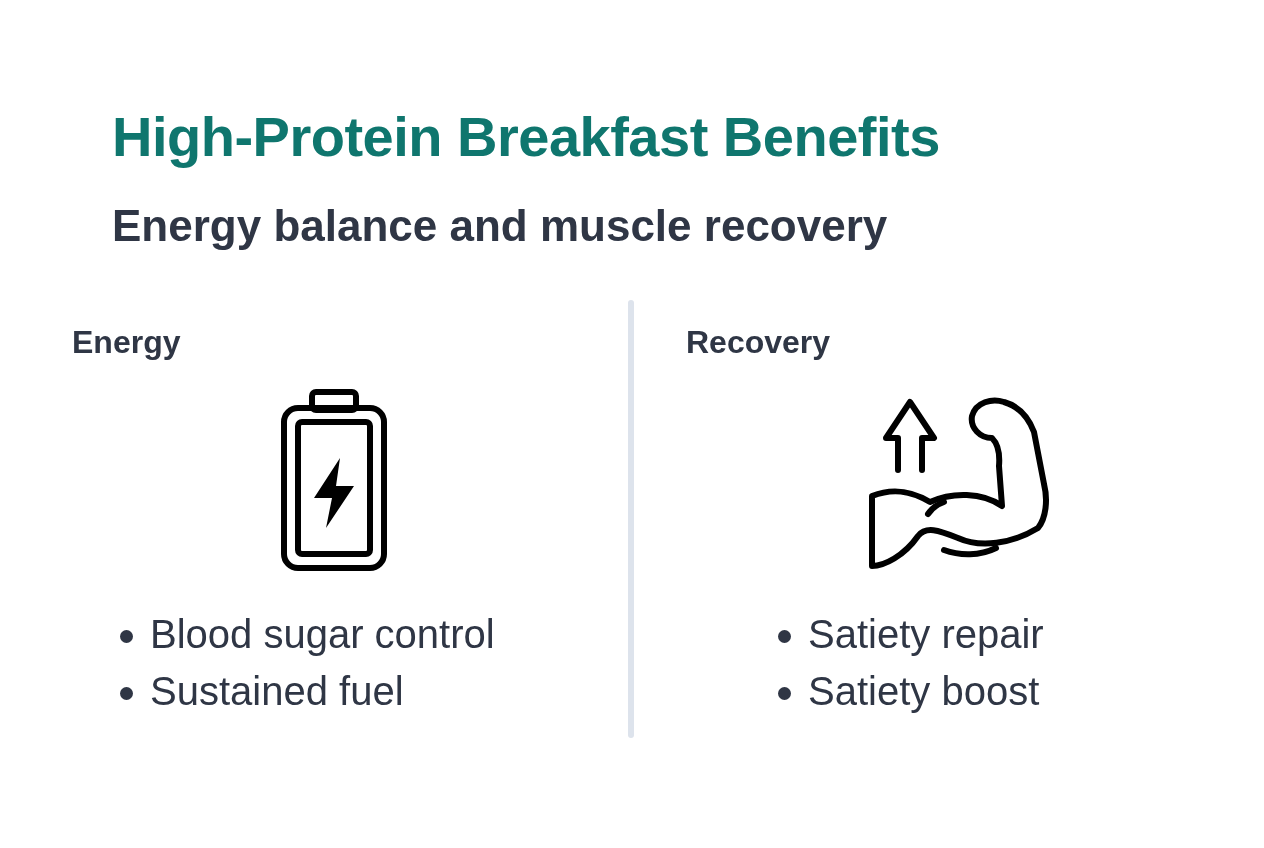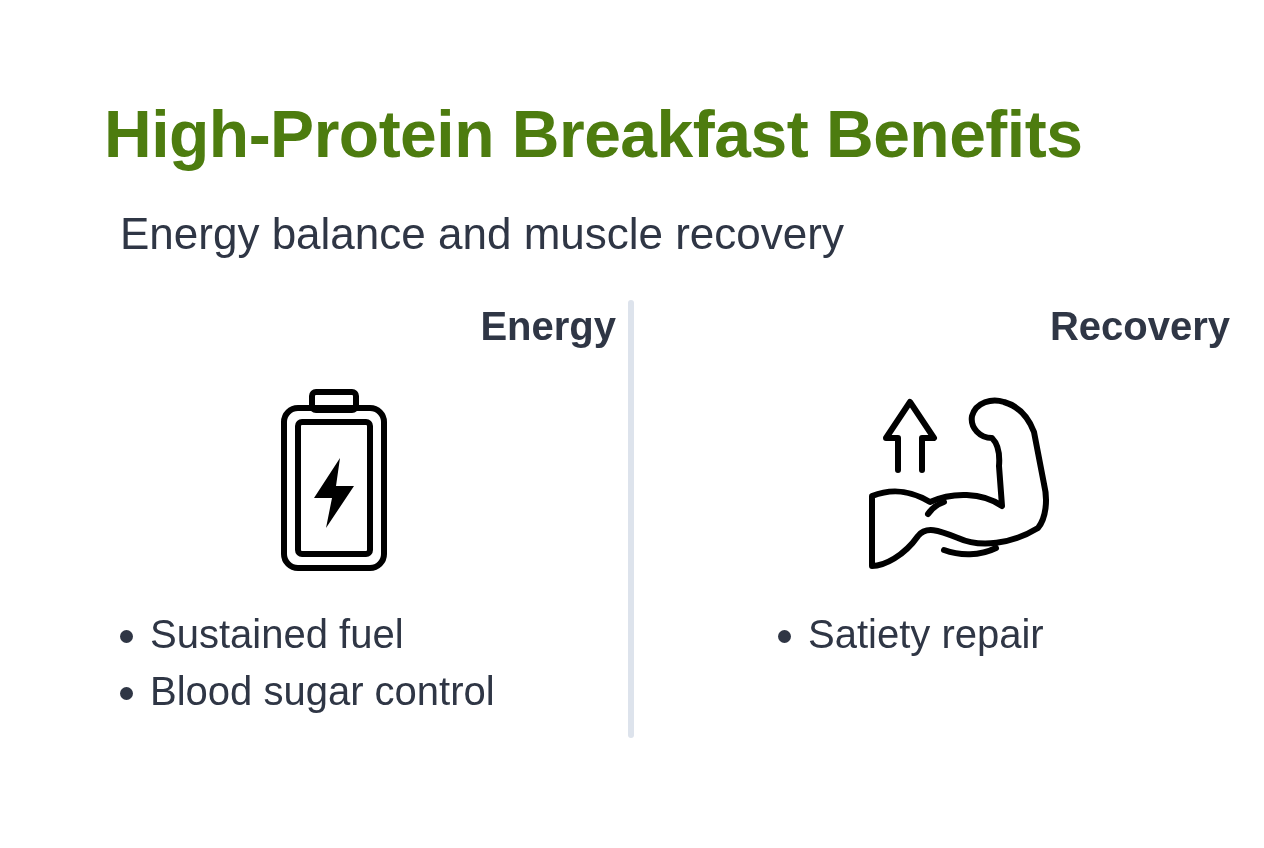--- a/index.html
+++ b/index.html
@@ -11,35 +11,35 @@
       width: 1264px;
       height: 848px;
       position: relative;
       overflow: hidden;
       font-family: "Liberation Sans", "DejaVu Sans", sans-serif;
     }
     .title {
       position: absolute;
       left: 104px;
       top: 98px;
-      margin: 0;
-      font-size: 66px;
+      margin: 8px;
+      font-size: 56px;
       font-weight: 700;
-      color: #4d7c0f;
+      color: #0f766e;
       letter-spacing: -0.5px;
       line-height: 1.1;
       white-space: nowrap;
     }
     .subtitle {
       position: absolute;
       left: 104px;
       top: 194px;
-      margin: 16px;
+      margin: 8px;
       font-size: 44px;
-      font-weight: 400;
+      font-weight: 700;
       color: #2f3645;
       line-height: 1.1;
       white-space: nowrap;
     }
     .divider {
       position: absolute;
       left: 628px;
       top: 300px;
       width: 6px;
       height: 438px;
@@ -47,23 +47,23 @@
       background: #dde3ec;
     }
     .col {
       position: absolute;
       top: 300px;
       width: 560px;
     }
     .col.left { left: 56px; }
     .col.right { left: 670px; }
     .col-heading {
-      margin: 0;
-      text-align: right;
-      font-size: 40px;
+      margin: 16px;
+      text-align: left;
+      font-size: 32px;
       font-weight: 700;
       color: #2f3645;
       line-height: 52px;
     }
     .col.left .col-heading { width: 560px; }
     .icon-wrap {
       position: absolute;
       top: 88px;
     }
     .col.left .icon-wrap { left: 224px; }
@@ -105,35 +105,36 @@
   <h3 class="col-heading">Energy</h3>
   <div class="icon-wrap">
     <svg width="110" height="186" viewBox="0 0 110 186" fill="none" stroke="#000" stroke-width="6" stroke-linejoin="round">
       <rect x="32" y="4" width="44" height="18" rx="4"></rect>
       <rect x="4" y="20" width="100" height="160" rx="14"></rect>
       <rect x="18" y="34" width="72" height="132" rx="4"></rect>
       <path d="M60 70 L34 110 L52 110 L46 140 L74 98 L56 98 Z" fill="#000" stroke="none"></path>
     </svg>
   </div>
   <ul class="bullets">
+    <li><span class="dot"></span><span>Blood sugar control</span></li>
     <li><span class="dot"></span><span>Sustained fuel</span></li>
-    <li><span class="dot"></span><span>Blood sugar control</span></li>
   </ul>
 </div>
 
 <div class="divider"></div>
 
 <div class="col right">
   <h3 class="col-heading" style="width:560px;">Recovery</h3>
   <div class="icon-wrap">
     <svg width="190" height="186" viewBox="0 0 190 186" fill="none" stroke="#000" stroke-width="6" stroke-linejoin="round" stroke-linecap="round">
 
       <path d="M36 82 L36 50 L24 50 L48 14 L72 50 L60 50 L60 82"></path>
 
       <path d="M10 108 C30 100 48 102 68 114 C90 104 120 104 140 118 L137 78 C138 66 136 56 130 50 C118 50 108 40 110 28 C114 14 130 10 142 14 C156 18 166 28 172 44 L182 96 C186 112 184 130 176 140 C150 156 118 160 96 150 C76 142 64 138 56 148 C42 168 22 178 10 178 Z"></path>
       <path d="M66 126 C70 120 76 116 82 114"></path>
       <path d="M82 162 C98 168 118 168 134 160"></path>
     </svg>
   </div>
   <ul class="bullets">
     <li><span class="dot"></span><span>Satiety repair</span></li>
+    <li><span class="dot"></span><span>Satiety boost</span></li>
   </ul>
 </div>
 
 </body></html>

